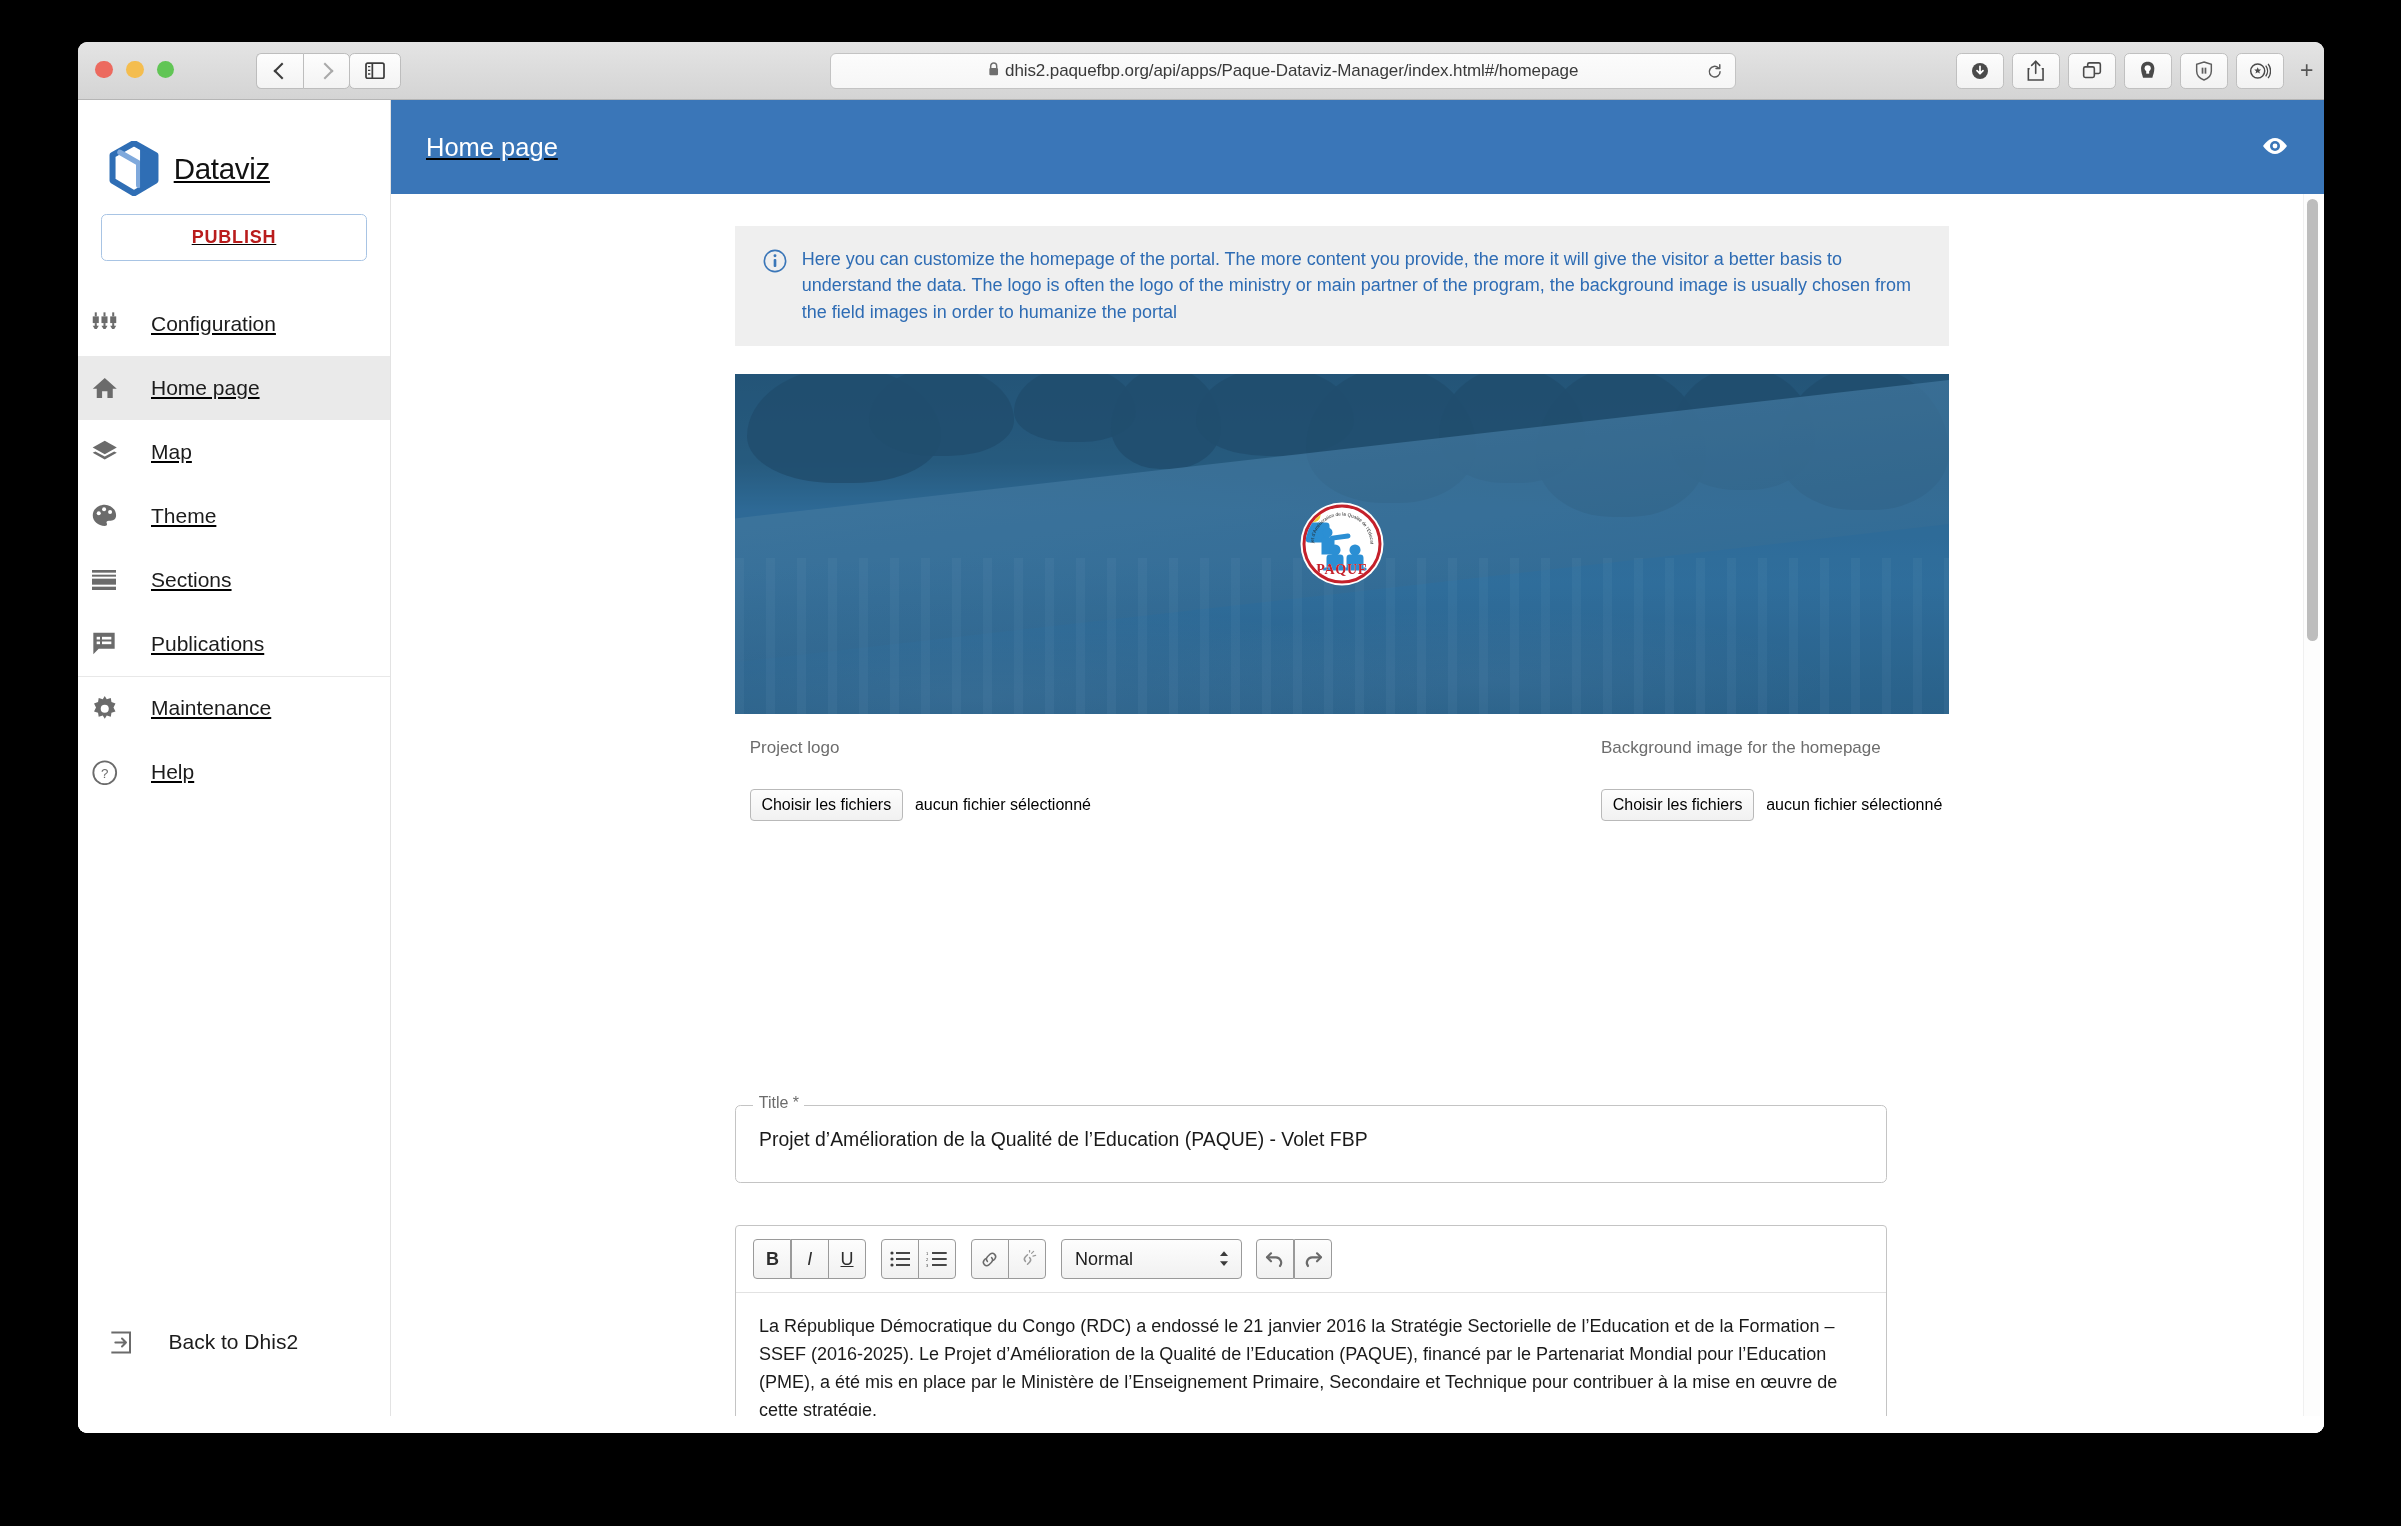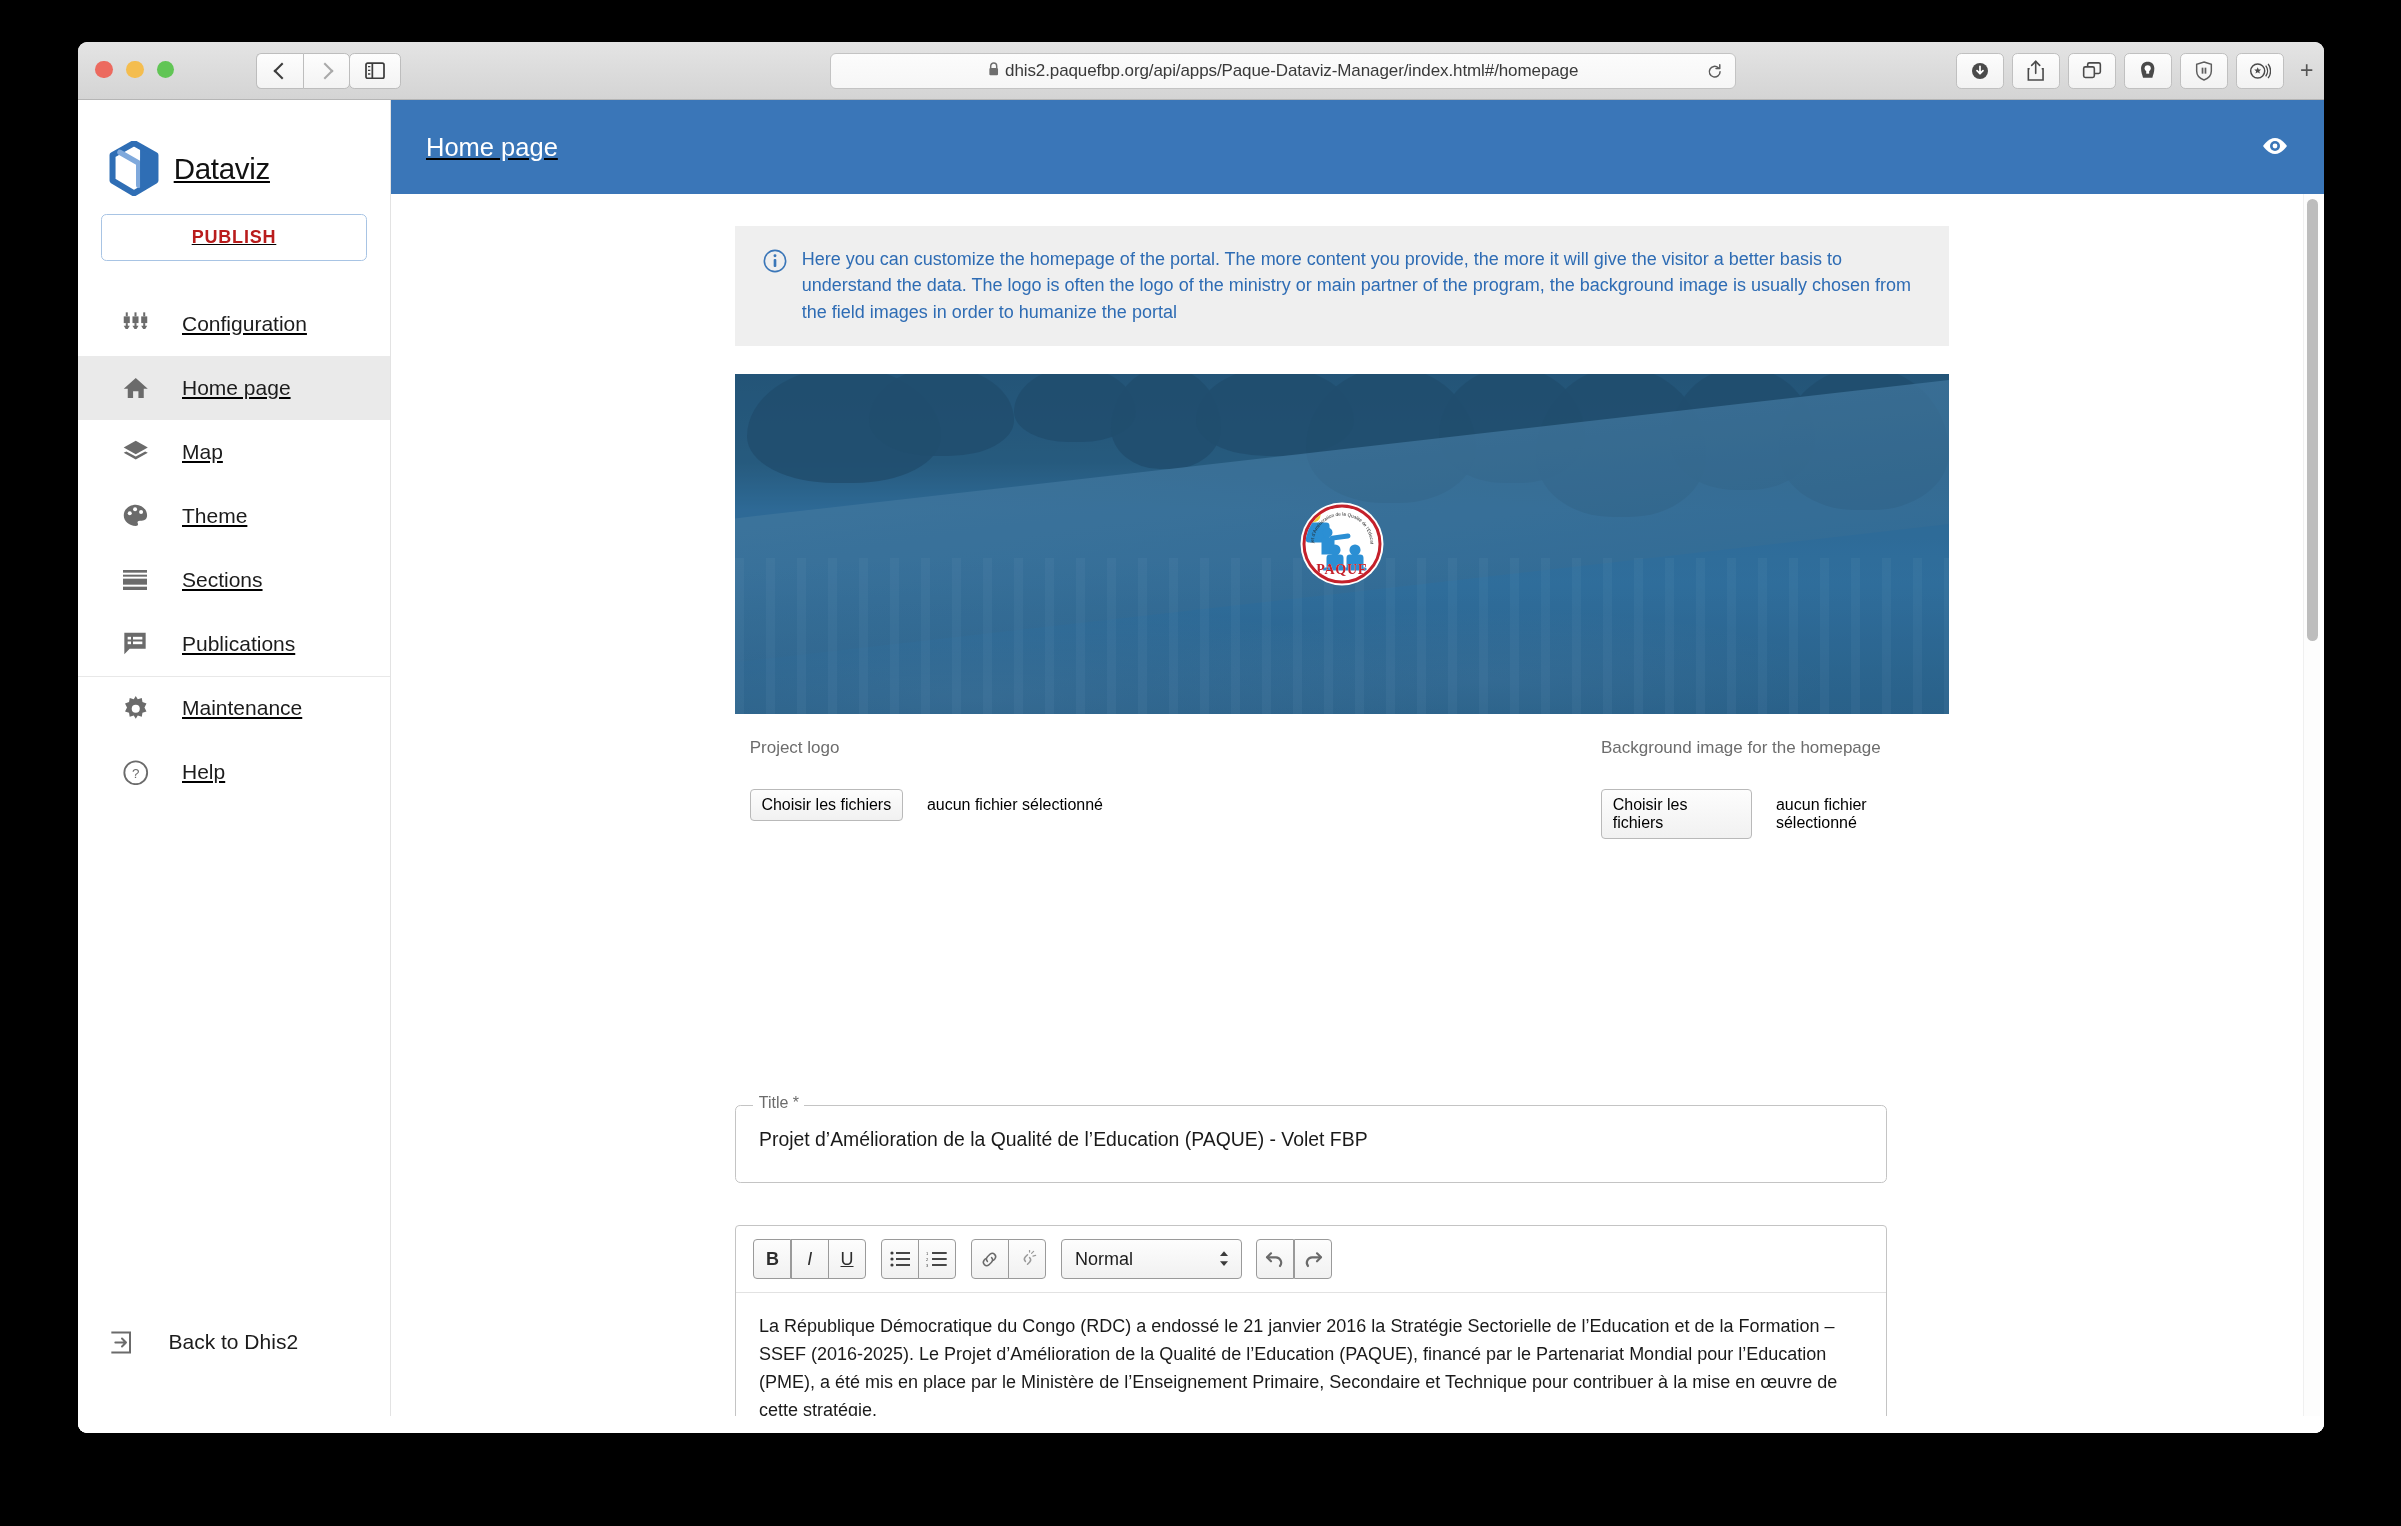--- a/index.html
+++ b/index.html
@@ -101,21 +101,21 @@
     color: #b91c1c;
     font-size: 18px; font-weight: bold; letter-spacing: 0.8px;
     display: flex; align-items: center; justify-content: center;
     cursor: pointer;
   }
 
   #nav { margin-top: 31px; }
   .nav-item {
     display: flex; align-items: center;
     height: 64px;
-    padding-left: 45px;
+    padding-left: 14px;
     cursor: pointer;
     text-align: center;
   }
   .nav-item.active { background: #eaeaea; }
   .nav-icon { width: 38px; display: flex; align-items: center; color: #6b6b6b; }
   .nav-label { font-size: 21px; color: #1c1c1c; margin-left: 21px; }
   #nav-divider { height: 0.7px; background: #e8e8e8; margin: 0; }
 
   #back-link {
     position: absolute; bottom: 64px; left: 0; right: 0;
@@ -232,21 +232,21 @@
   .upload-label { font-size: 17px; color: #6d6d6d; }
   .file-input { margin-top: 31px; display: flex; align-items: center; }
   .file-button {
     border: 0.7px solid #b9b9b9;
     border-radius: 4px;
     background: linear-gradient(#fdfdfd, #f1f1f1);
     padding: 6px 10.7px;
     font-size: 16px; color: #000;
     cursor: pointer;
   }
-  .file-status { font-size: 16px; color: #000; margin-left: 24px; }
+  .file-status { font-size: 16px; color: #000; margin-left: 12px; }
 
   
   #title-fieldset {
     position: absolute; left: 776px - 432px; top: 911px;
     left: 344px; top: 911px;
     width: 1152px; height: 78px;
     border: 0.7px solid #c4c4c4;
     border-radius: 5.4px;
   }
   #title-legend {

